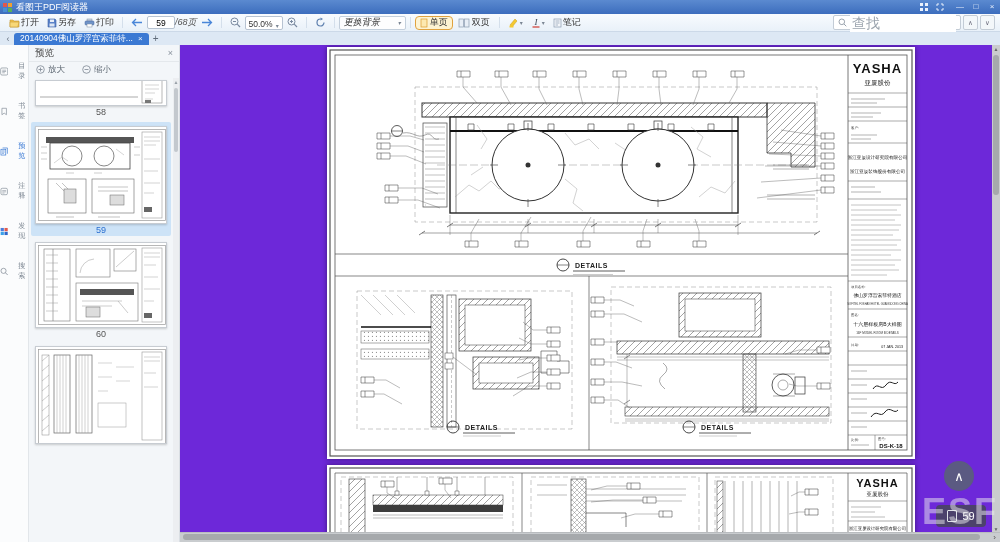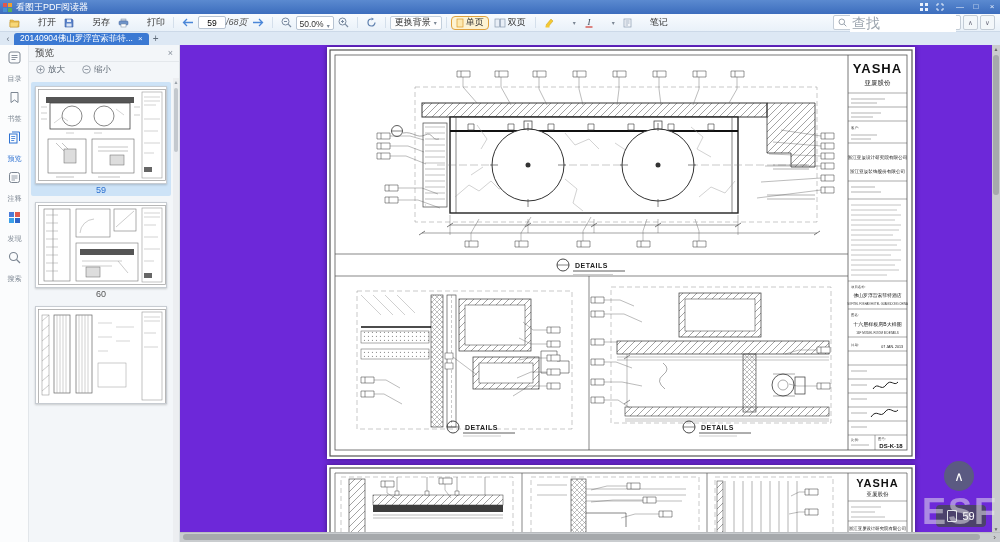--- a/index.html
+++ b/index.html
@@ -8,47 +8,47 @@
   svg{display:block;font-family:"Liberation Sans",sans-serif;}
 
   
   .titlebar{height:14px;background:linear-gradient(#5b8ad0,#3c6dbd);display:flex;align-items:center;padding-left:3px;color:#fff;font-size:9px;line-height:14px;flex:0 0 auto;}
   .app-logo{width:9px;height:9px;margin-right:4px;flex:0 0 auto;}
   .win-controls{margin-left:auto;display:flex;align-items:center;height:14px;}
   .win-btn{width:16px;text-align:center;color:#eaf1fc;font-size:8px;line-height:14px;cursor:default;}
 
   
   .toolbar{height:17px;background:linear-gradient(#f8fbfe,#e9f1f9);border-bottom:1px solid #ccd9e8;display:flex;align-items:center;padding:0 5px;font-size:9px;color:#333;flex:0 0 auto;}
-  .tbtn{display:flex;align-items:center;gap:18px;padding:1px 4px;border-radius:2px;white-space:nowrap;}
+  .tbtn{display:flex;align-items:center;gap:1px;padding:1px 4px;border-radius:2px;white-space:nowrap;}
   .sep{width:1px;height:11px;background:#d4dfeb;margin:0 4px;}
   .page-input{width:26px;height:11px;border:1px solid #b7c3d2;border-radius:2px;text-align:center;font-size:8.5px;background:#fff;padding:0;font-family:"Liberation Sans",sans-serif;}
   .page-total{margin:0 0;color:#555;font-style:italic;}
   .zoom-select{display:flex;align-items:flex-end;gap:3px;border:1px solid #b7c3d2;background:#fff;border-radius:2px;height:12px;padding:0 3px;font-size:8.5px;}
-  .outline-btn{display:flex;align-items:center;gap:3px;border:1px solid #c3cfdc;background:#fdfdfe;border-radius:2px;height:12px;padding:0 4px;}
+  .outline-btn{display:flex;align-items:center;gap:18px;border:1px solid #c3cfdc;background:#fdfdfe;border-radius:2px;height:12px;padding:0 4px;font-style:italic;}
   .pill{display:flex;align-items:center;gap:2px;border:1px solid transparent;border-radius:4px;height:12px;padding:0 4px;}
   .pill.active{border-color:#e0a23e;background:#fdf3d2;}
   .caret{font-size:6px;color:#7b8694;line-height:1;}
   .searchbox{margin-left:auto;display:flex;align-items:center;gap:3px;width:118px;height:13px;border:1px solid #c3ccd6;background:#fff;border-radius:2px;padding:0 4px;}
   .searchbox input{border:0;outline:0;flex:1;font-size:14px;min-width:0;font-family:"Liberation Sans",sans-serif;color:#333;}
   .searchbox input::placeholder{color:#9aa3ad;}
   .findbtn{width:13px;height:13px;border:1px solid #c3ccd6;background:#f3f7fa;border-radius:2px;margin-left:2px;font-size:6.5px;color:#667;display:flex;align-items:center;justify-content:center;}
 
   
   .tabbar{height:13px;background:#dde8f4;display:flex;align-items:flex-end;padding-left:2px;flex:0 0 auto;}
   .tab-scroll{width:12px;text-align:center;font-size:9px;color:#6b7684;line-height:12px;}
   .tab{display:flex;align-items:center;gap:5px;background:#3b79d3;color:#fff;height:12px;padding:0 6px;border-radius:3px 3px 0 0;font-size:8.5px;max-width:170px;}
   .tab-label{white-space:nowrap;overflow:hidden;text-overflow:ellipsis;}
   .tab-close{font-size:8px;line-height:1;opacity:.9;}
   .new-tab{width:14px;text-align:center;color:#5f6b79;font-size:10px;line-height:12px;}
 
   
   .main{flex:1;display:flex;min-height:0;}
 
   .iconbar{width:28px;background:#fbfcfd;border-right:1px solid #e2e6ea;display:flex;flex-direction:column;padding-top:6px;flex:0 0 auto;}
-  .ib-item{height:40px;display:flex;flex-direction:column;align-items:center;gap:10px;color:#7c8692;}
+  .ib-item{height:40px;display:flex;align-items:center;gap:10px;color:#7c8692;}
   .ib-item .lbl{font-size:7.5px;transform:scale(.95);}
   .ib-item.active{color:#2f72d2;}
 
   .thumbpanel{width:150px;background:#f3f6f9;border-right:1px solid #d9dee3;position:relative;flex:0 0 auto;}
   .tp-head{height:16px;display:flex;align-items:center;padding:0 6px;font-size:9.5px;color:#444;border-bottom:1px solid #e4e8ec;}
   .tp-close{margin-left:auto;color:#8a939e;font-size:9px;}
   .tp-tools{height:15px;display:flex;align-items:center;gap:17px;padding:0 7px;font-size:8.5px;color:#5a646f;}
   .tp-tool{display:flex;align-items:center;gap:3px;}
   .tp-list{position:absolute;top:33px;bottom:0;left:0;right:6px;overflow:hidden;}
   .thumb{width:132px;margin:6px auto 0;}
@@ -303,20 +303,31 @@
         <span class="tp-tool">
           <svg width="9" height="9" viewBox="0 0 9 9">
               <circle cx="4.5" cy="4.5" r="3.8" fill="none" stroke="#8a939e" stroke-width=".9"></circle>
               <path d="M2.5 4.5h4" stroke="#8a939e" stroke-width=".9"></path>
             </svg>
           <span>缩小</span>
         </span>
       </div>
       <div class="tp-list">
 
+        <div class="thumb" style="margin-top:2px">
+          <div class="page" style="height:24px">
+            <svg width="132" height="24" viewBox="0 0 132 24">
+              <line x1="4" y1="16" x2="102" y2="16" stroke="#888" stroke-width=".7"></line>
+              <rect x="106" y="-4" width="20" height="26" fill="none" stroke="#999" stroke-width=".7"></rect>
+              <path d="M109 4h14M109 8h14M109 12h10M109 18h8" stroke="#bbb" stroke-width=".6"></path>
+              <rect x="109" y="19" width="6" height="3" fill="#777"></rect>
+            </svg>
+          </div>
+          <div class="tnum">58</div>
+        </div>
 
         <div class="sel-wrap">
           <div class="thumb">
             <div class="page" style="height:96px">
               <svg width="132" height="96" viewBox="0 0 132 96">
                 <rect x="2.5" y="2.5" width="127" height="91" fill="none" stroke="#999" stroke-width=".7"></rect>
                 <rect x="106" y="5" width="20" height="86" fill="none" stroke="#999" stroke-width=".6"></rect>
                 <path d="M108 10h16M108 14h16M108 18h12M108 32h16M108 44h14M108 56h16M108 66h10" stroke="#b5b5b5" stroke-width=".6"></path>
                 <rect x="108" y="80" width="8" height="5" fill="#666"></rect>
                 <rect x="10" y="10" width="88" height="6" fill="#555"></rect>

